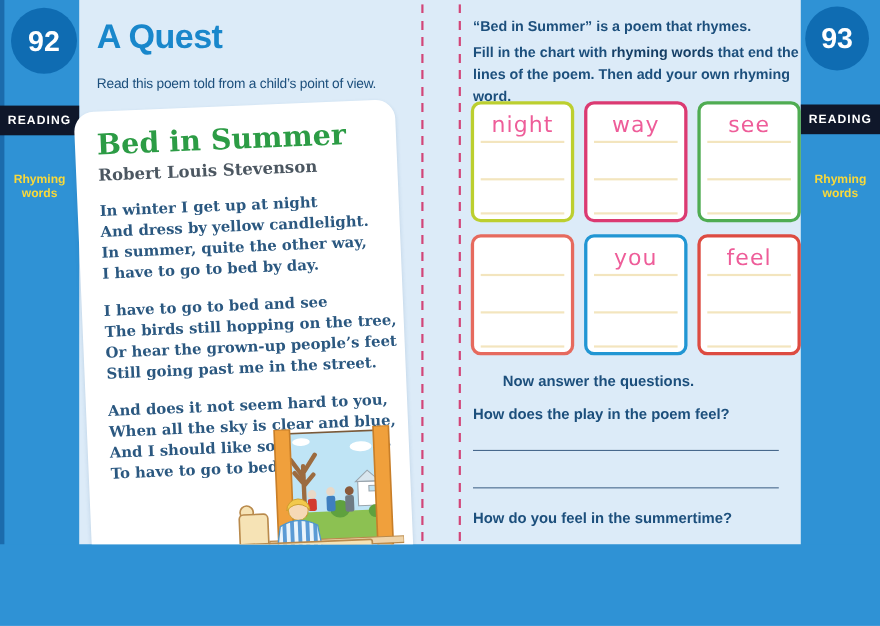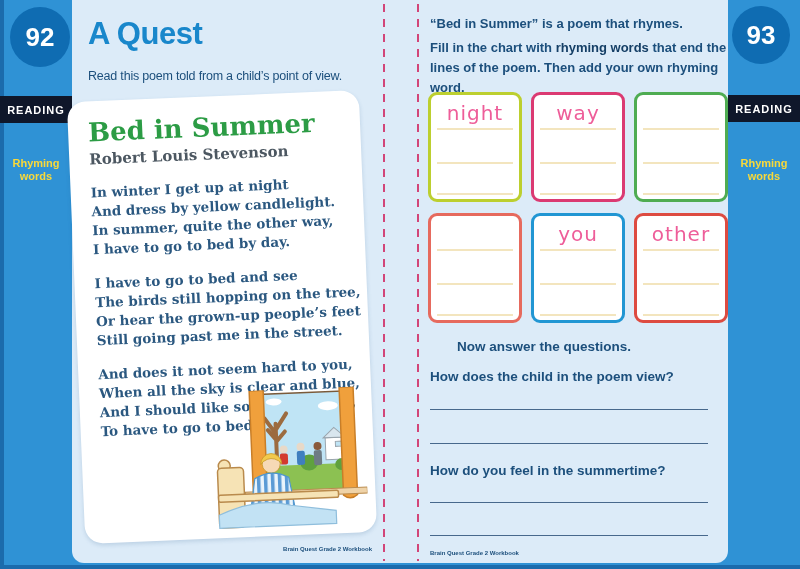--- a/index.html
+++ b/index.html
@@ -1,17 +1,17 @@
 <!DOCTYPE html>
 <html><head>
 <meta charset="utf-8">
 <style>
   * { margin:0; padding:0; box-sizing:border-box; }
   body { font-family:"Liberation Sans", sans-serif; background:#2F92D5; }
-  .canvas { position:relative; width:800px; height:569px; background:#2F92D5; overflow:hidden; }
+  .canvas { position:relative; width:800px; height:495px; background:#2F92D5; overflow:hidden; }
 
   .page-bg { position:absolute; left:72px; top:0; width:656px; height:563px;
              background:#DCEBF8; border-radius:0 0 12px 12px; }
   .edge-strip-left { position:absolute; left:0; top:0; width:4px; height:569px; background:#1B6BAC; }
   .edge-strip-bottom { position:absolute; left:0; top:565px; width:800px; height:4px; background:#1B6BAC; }
 
   .sidebar { position:absolute; top:0; width:72px; height:569px; }
   .sidebar.left { left:0; } .sidebar.right { left:728px; }
   .page-circle { position:absolute; border-radius:50%; background:#0F6CB2;
                  color:#fff; font-weight:800; font-size:26px; display:flex;
@@ -192,45 +192,46 @@
       <div class="rule-line rl-2"></div>
       <div class="rule-line rl-3"></div>
     </div>
     <div class="rhyme-box" style="border-color: rgb(219, 58, 114);">
       <div class="rhyme-word">way</div>
       <div class="rule-line rl-1"></div>
       <div class="rule-line rl-2"></div>
       <div class="rule-line rl-3"></div>
     </div>
     <div class="rhyme-box" style="border-color: rgb(79, 172, 82);">
+      <div class="rhyme-word">see</div>
       <div class="rule-line rl-1"></div>
       <div class="rule-line rl-2"></div>
       <div class="rule-line rl-3"></div>
     </div>
     <div class="rhyme-box" style="border-color: rgb(230, 106, 94);">
       <div class="rule-line rl-1"></div>
       <div class="rule-line rl-2"></div>
       <div class="rule-line rl-3"></div>
     </div>
     <div class="rhyme-box" style="border-color: rgb(33, 150, 211);">
       <div class="rhyme-word">you</div>
       <div class="rule-line rl-1"></div>
       <div class="rule-line rl-2"></div>
       <div class="rule-line rl-3"></div>
     </div>
     <div class="rhyme-box" style="border-color: rgb(221, 75, 65);">
-      <div class="rhyme-word">other</div>
+      <div class="rhyme-word">feel</div>
       <div class="rule-line rl-1"></div>
       <div class="rule-line rl-2"></div>
       <div class="rule-line rl-3"></div>
     </div>
   </div>
 
   <div class="rp-text t-now">Now answer the questions.</div>
-  <div class="rp-text t-q1">How does the child in the poem view?</div>
+  <div class="rp-text t-q1">How does the play in the poem feel?</div>
   <div class="answer-line al-1"></div>
   <div class="answer-line al-2"></div>
   <div class="rp-text t-q2">How do you feel in the summertime?</div>
   <div class="answer-line al-3"></div>
   <div class="answer-line al-4"></div>
 
   <div class="footer footer-right">Brain Quest Grade 2 Workbook</div>
 
 </div>
 

